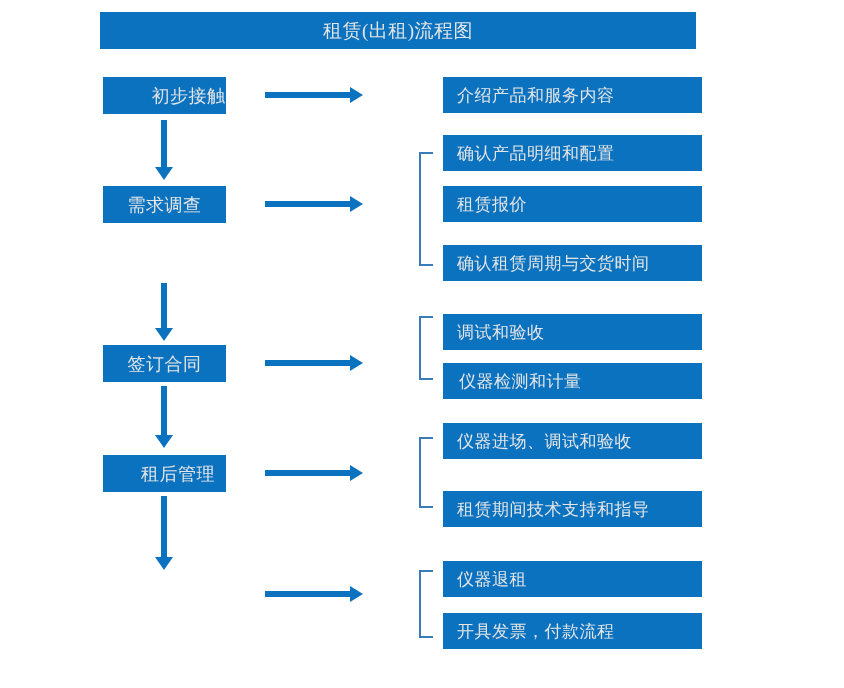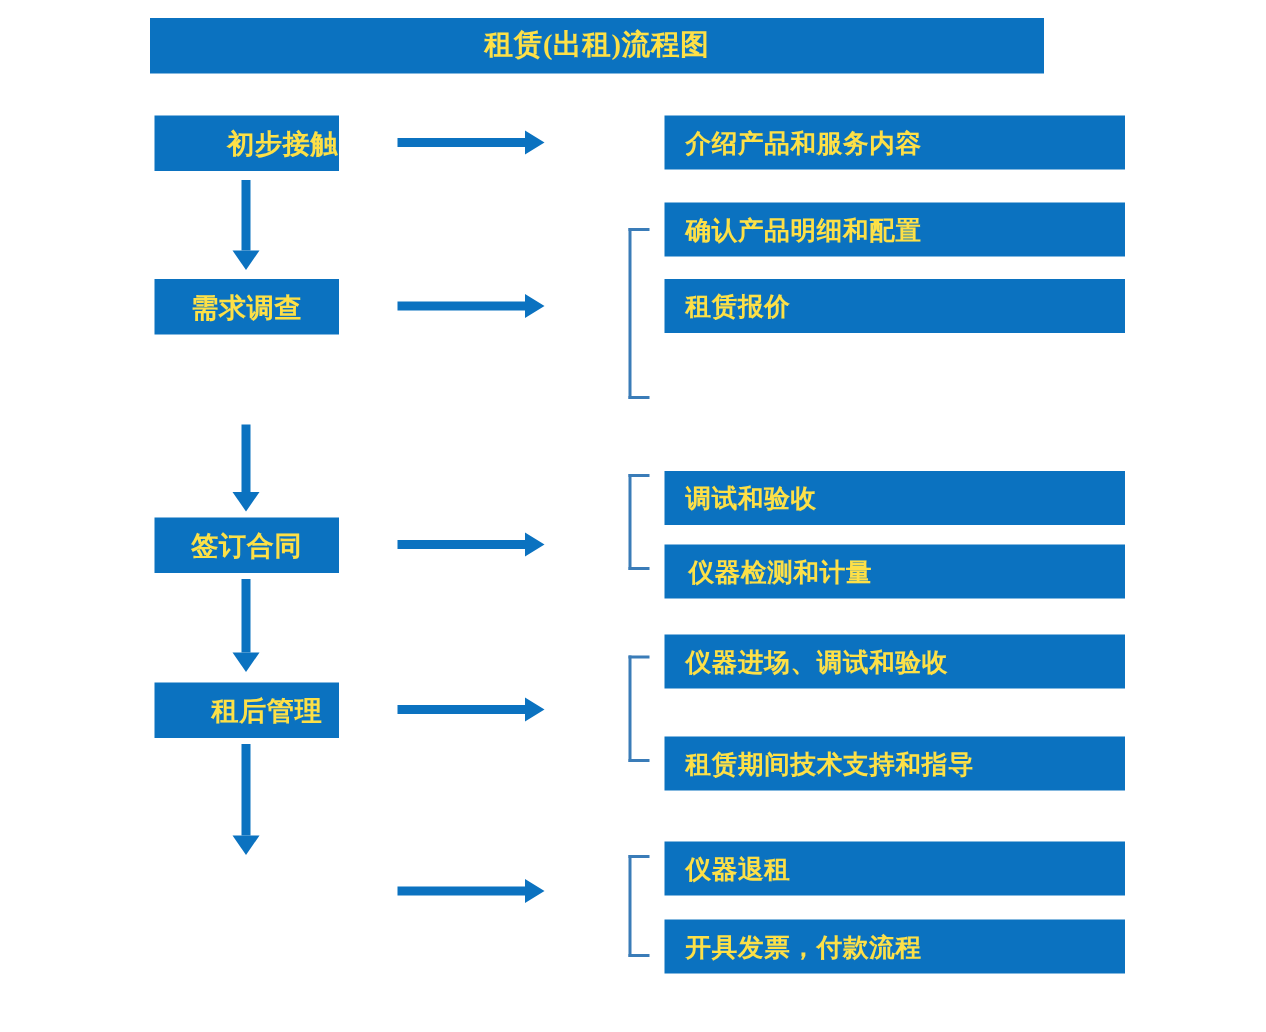--- a/index.html
+++ b/index.html
@@ -21,25 +21,25 @@
     left: 0;
     top: 0;
     width: 844px;
     height: 688px;
   }
 
   
   .box {
     position: absolute;
     background: #0B72C0;
-    color: #fde047;
+    color: #e5e5e5;
     display: flex;
     align-items: center;
     box-sizing: border-box;
-    font-weight: bold;
+    font-weight: normal;
     letter-spacing: 0.5px;
     line-height: 1;
     white-space: nowrap;
   }
 
   .title-bar {
     left: 100px;
     top: 12px;
     width: 596px;
     height: 37px;
@@ -50,21 +50,21 @@
   .stage-box {
     left: 103px;
     width: 123px;
     height: 37px;
     justify-content: center;
     font-size: 18px;
   }
 
   .task-box {
     left: 443px;
-    width: 307px;
+    width: 259px;
     height: 36px;
     justify-content: flex-start;
     padding-left: 14px;
     font-size: 17px;
   }
 
   
   .h-arrow {
     position: absolute;
     height: 16px;
@@ -148,20 +148,21 @@
 
   <div class="h-arrow" style="left:265px; top:196px;">
     <div class="shaft"></div>
     <div class="head"></div>
   </div>
 
   <div class="bracket" style="top:152px; height:114px;"></div>
 
   <div class="box task-box" style="top:135px;">确认产品明细和配置</div>
   <div class="box task-box" style="top:186px;">租赁报价</div>
+  <div class="box task-box" style="top:245px;">确认租赁周期与交货时间</div>
 
   <div class="v-arrow" style="left:155px; top:283px; height:58px;">
     <div class="shaft" style="height:45px;"></div>
     <div class="head"></div>
   </div>
 
   <div class="box stage-box" style="top:345px;">签订合同</div>
 
   <div class="h-arrow" style="left:265px; top:355px;">
     <div class="shaft"></div>

